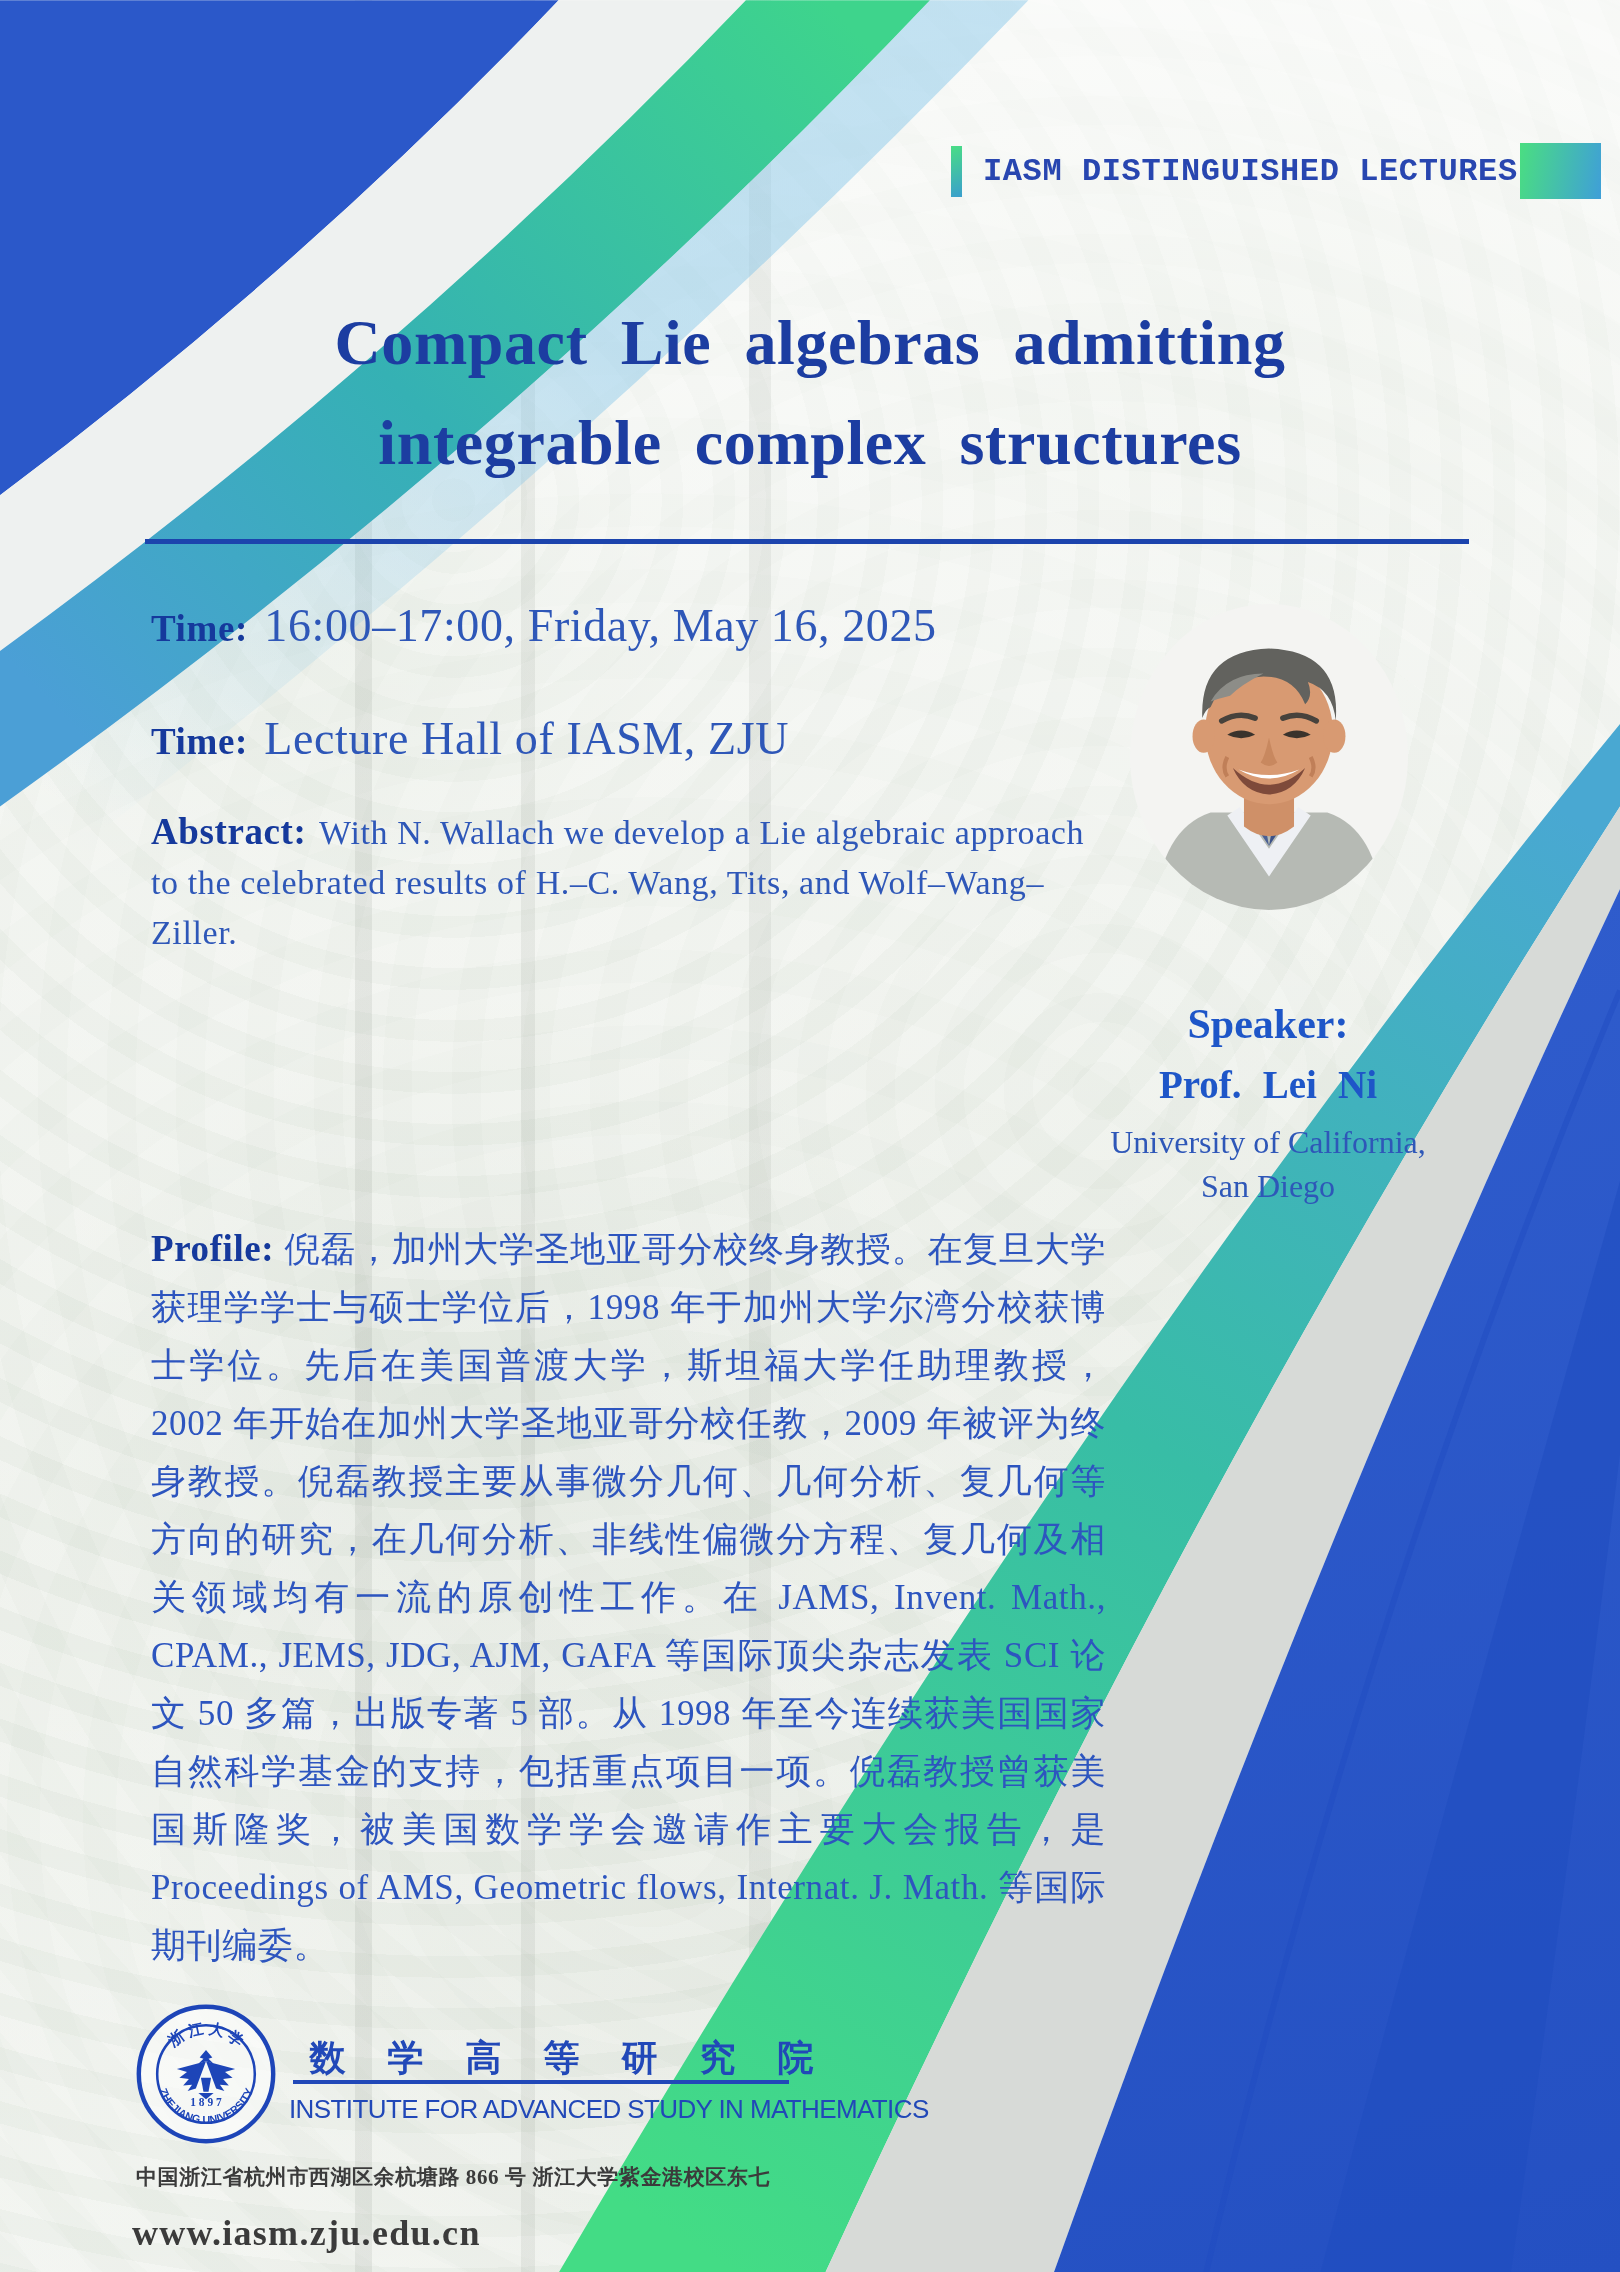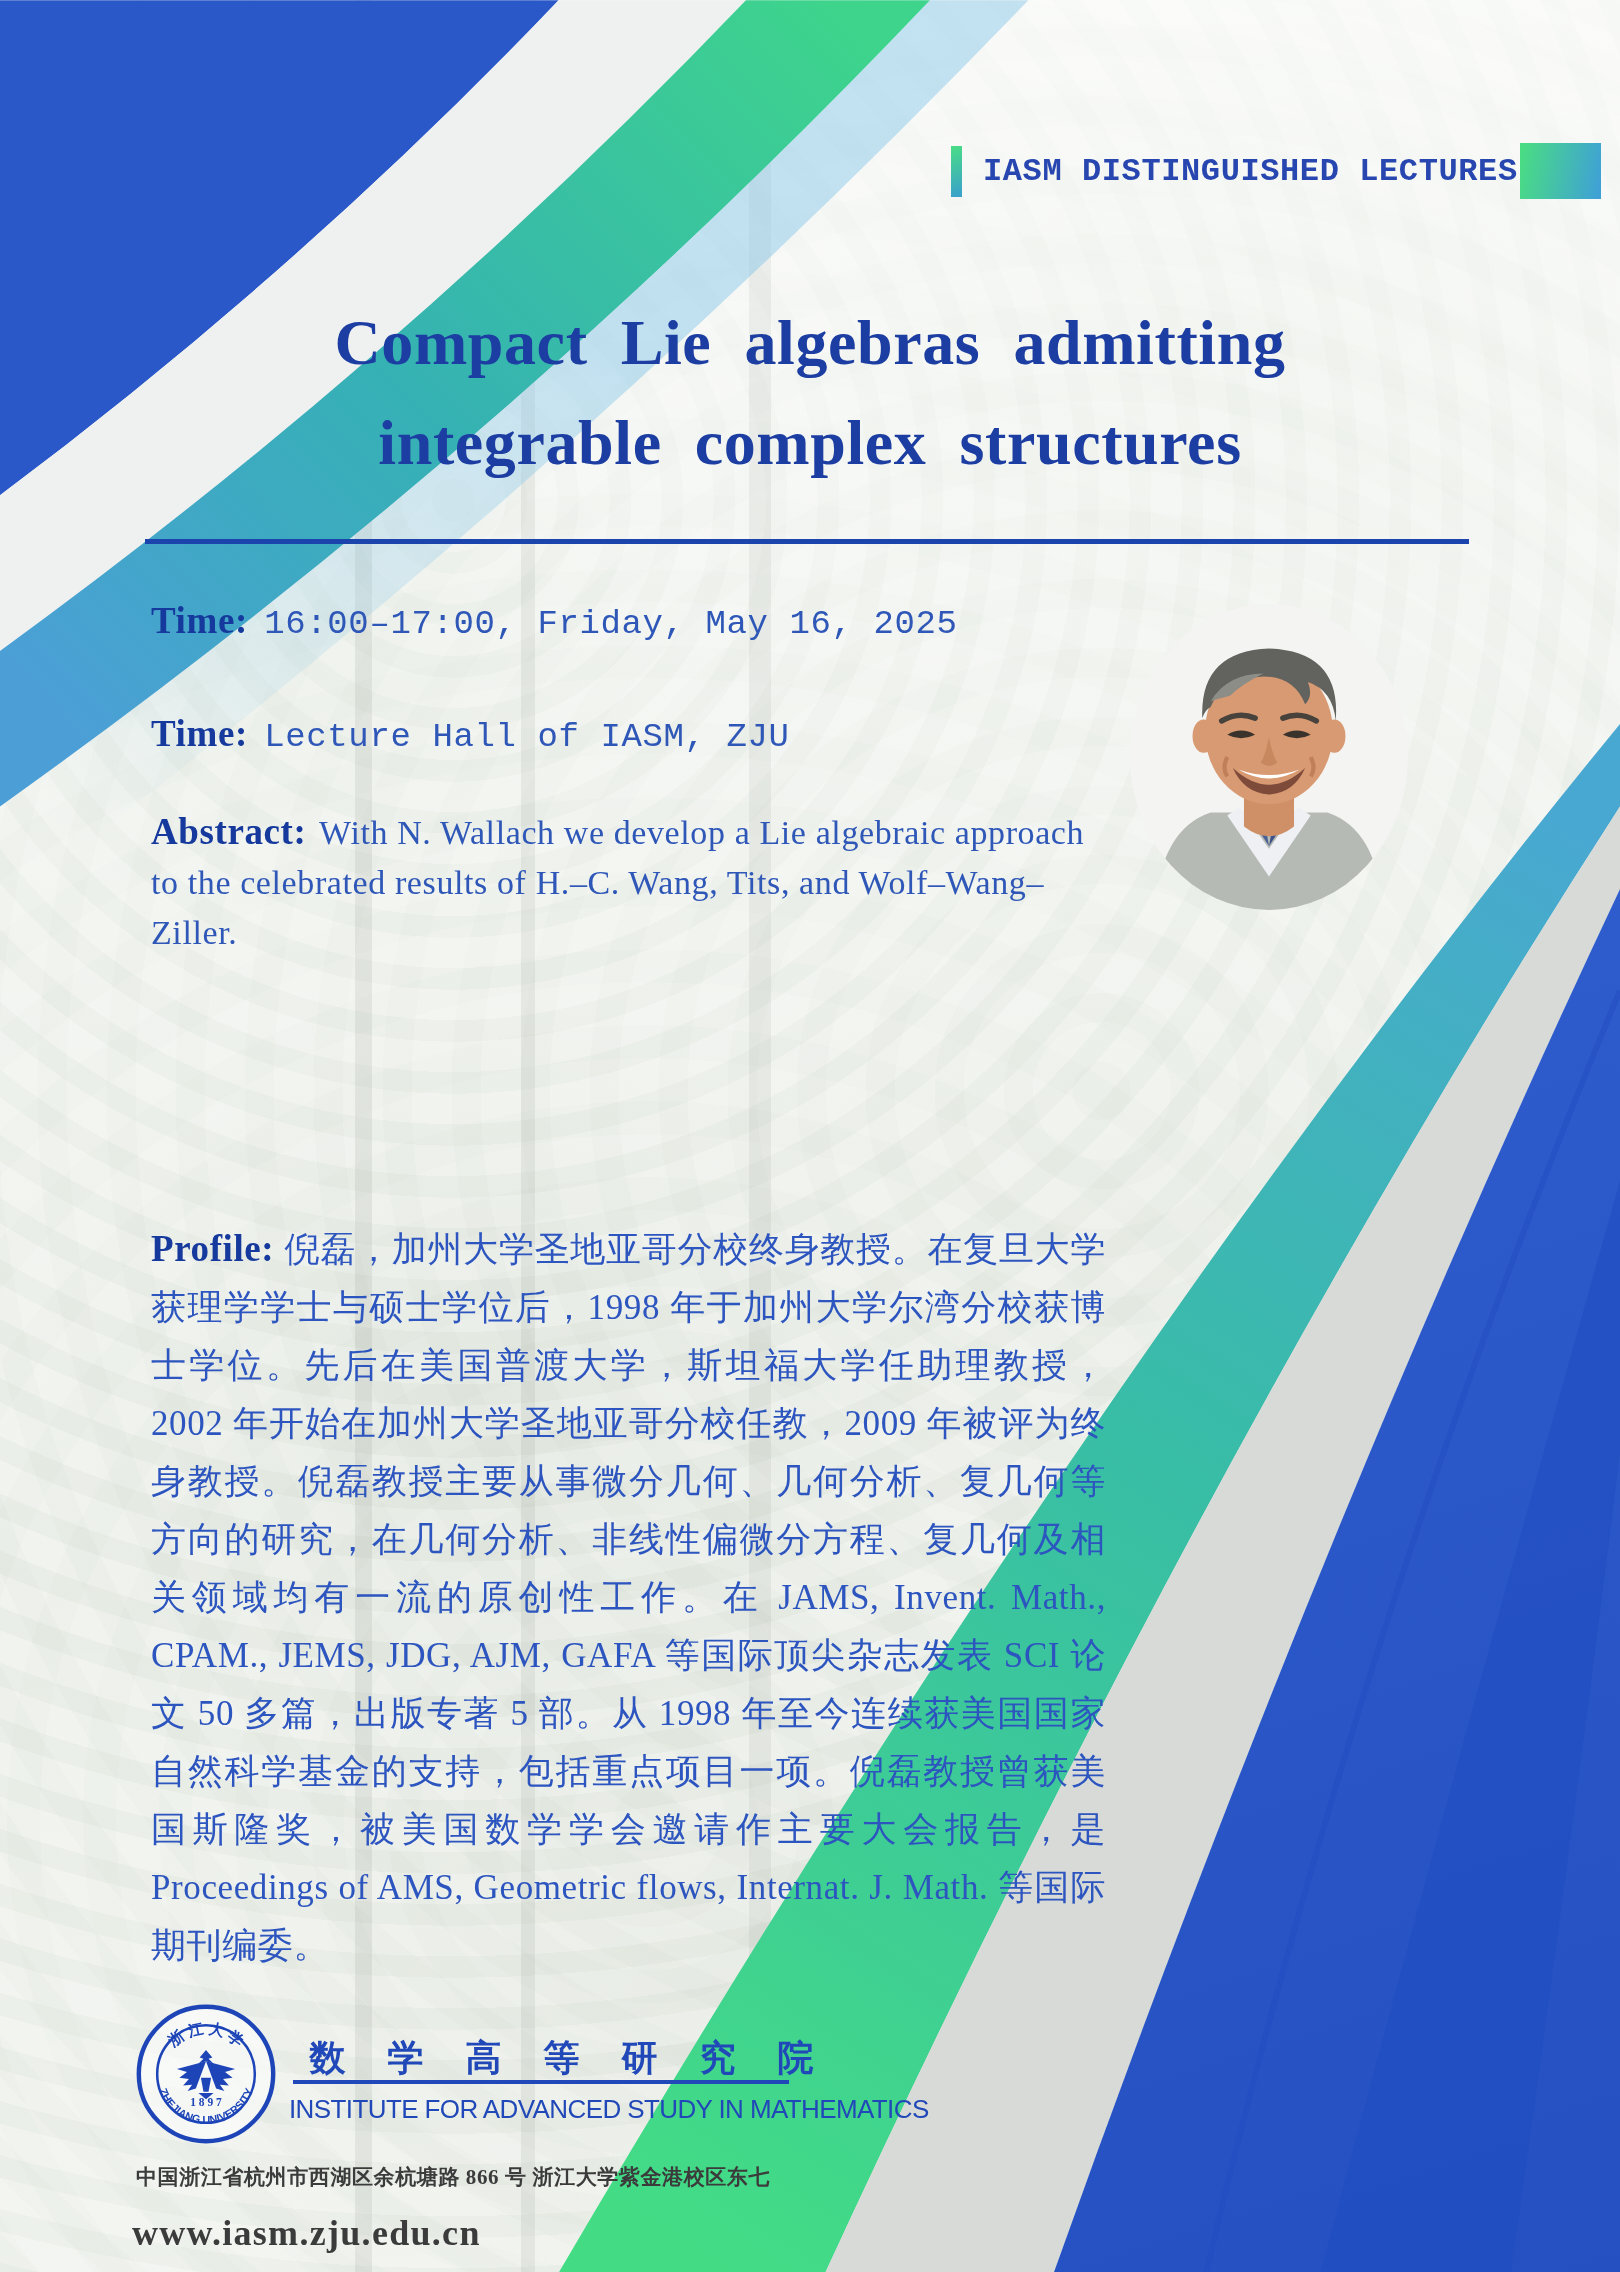--- a/index.html
+++ b/index.html
@@ -62,21 +62,21 @@
     font-weight:bold;font-size:64px;line-height:100px;
     word-spacing:16.5px;letter-spacing:0.6px;
   }
   .title-rule{
     position:absolute;left:145px;top:539px;width:1324px;height:5.1px;
     background:var(--rule-blue,#1c44ad);
   }
 
   
   .lbl{font-weight:bold;font-size:37px;color:var(--label-blue,#15399c);letter-spacing:0.6px;}
-  .val{font-size:34px;color:var(--body-blue,#2e57b8);letter-spacing:0.6px;font-family:Liberation Mono, monospace;}
+  .val{font-size:46px;color:var(--body-blue,#2e57b8);letter-spacing:0.6px;}
   .row-time{position:absolute;left:151px;top:599px;width:952px;}
   .row-venue{position:absolute;left:151px;top:712px;width:952px;}
   .row-time .lbl,.row-venue .lbl{margin-right:16.5px;}
   .abstract-p1{position:absolute;left:151px;top:807px;width:938px;
     font-size:34px;line-height:50px;color:var(--body-blue,#2e57b8);letter-spacing:0.6px;}
   .abstract-p1 .lbl{margin-right:12.7px;}
   .abstract-p2{position:absolute;left:151px;top:975px;width:938px;
     font-size:34px;line-height:50px;color:var(--body-blue,#2e57b8);letter-spacing:0.6px;}
   .profile{
     position:absolute;left:151px;top:1220px;width:955px;
@@ -212,20 +212,26 @@
       <path d="M100,96 q-3,14 -6,18 q6,5 12,0 q-3,-4 -6,-18 Z" fill="#c8885f"></path>
 
       <path d="M74,118 Q100,142 126,118 Q118,136 100,137 Q82,136 74,118 Z" fill="#7e4a3a"></path>
       <path d="M78,119 Q100,132 122,119 Q100,127 78,119 Z" fill="#ffffff"></path>
 
       <path d="M70,110 q-4,8 0,14" stroke="#c07f58" stroke-width="3" fill="none"></path>
       <path d="M130,110 q4,8 0,14" stroke="#c07f58" stroke-width="3" fill="none"></path>
     </g>
   </svg>
 
+  <div class="speaker-block">
+    <span class="speaker-label">Speaker:</span>
+    <span class="speaker-name">Prof.  Lei  Ni</span>
+    <span class="speaker-aff">University of California,</span>
+    <span class="speaker-aff" style="margin-top:0">San Diego</span>
+  </div>
 
   <div class="profile">
     <span class="lbl">Profile:</span><span>倪磊，加州大学圣地亚哥分校终身教授。在复旦大学获理学学士与硕士学位后，1998 年于加州大学尔湾分校获博士学位。先后在美国普渡大学，斯坦福大学任助理教授，2002 年开始在加州大学圣地亚哥分校任教，2009 年被评为终身教授。倪磊教授主要从事微分几何、几何分析、复几何等方向的研究，在几何分析、非线性偏微分方程、复几何及相关领域均有一流的原创性工作。在 JAMS, Invent. Math., CPAM., JEMS, JDG, AJM, GAFA 等国际顶尖杂志发表 SCI 论文 50 多篇，出版专著 5 部。从 1998 年至今连续获美国国家自然科学基金的支持，包括重点项目一项。倪磊教授曾获美国斯隆奖，被美国数学学会邀请作主要大会报告，是 Proceedings of AMS, Geometric flows, Internat. J. Math. 等国际期刊编委。</span>
   </div>
 
   <svg class="zju-logo" viewBox="0 0 224 224" aria-hidden="true">
     <circle cx="112" cy="112" r="106" fill="rgba(255,255,255,0.55)" stroke="#1d45b8" stroke-width="7"></circle>
     <circle cx="112" cy="112" r="77" fill="none" stroke="#1d45b8" stroke-width="4"></circle>
 
     <g fill="#1d45b8">

